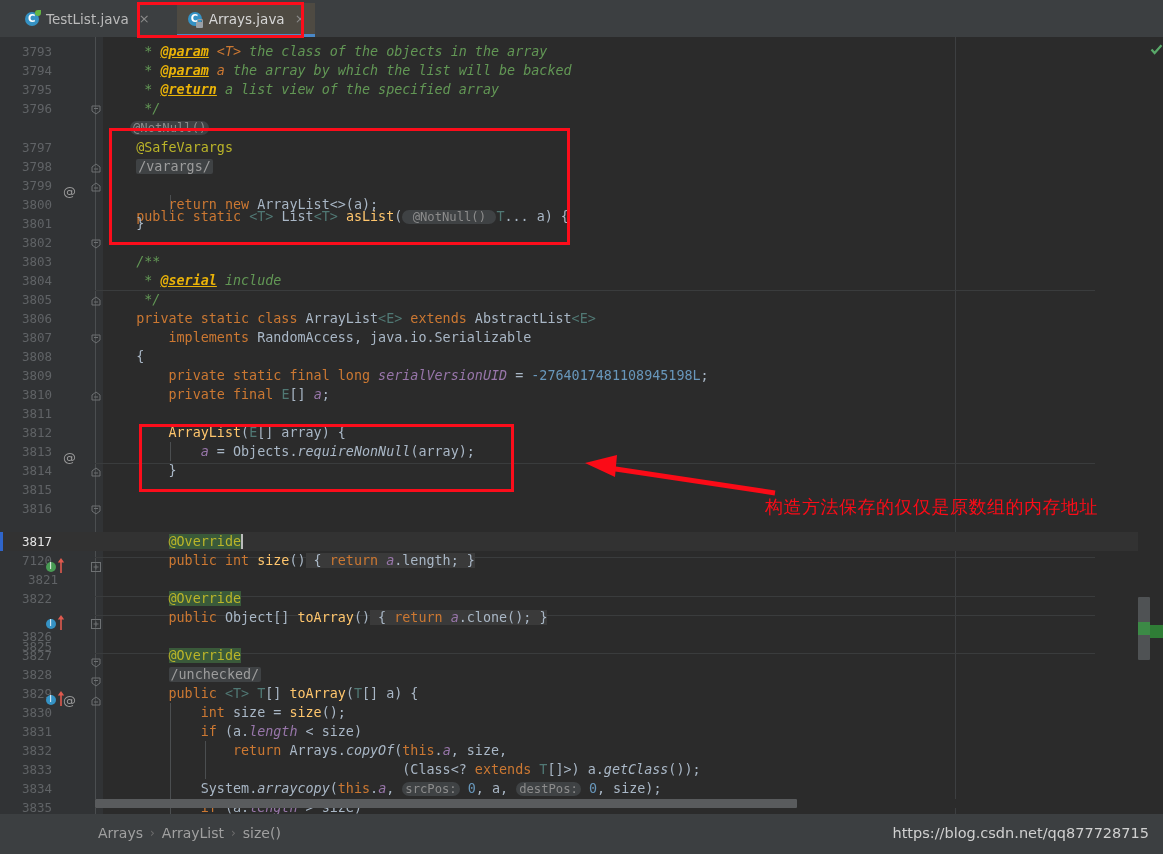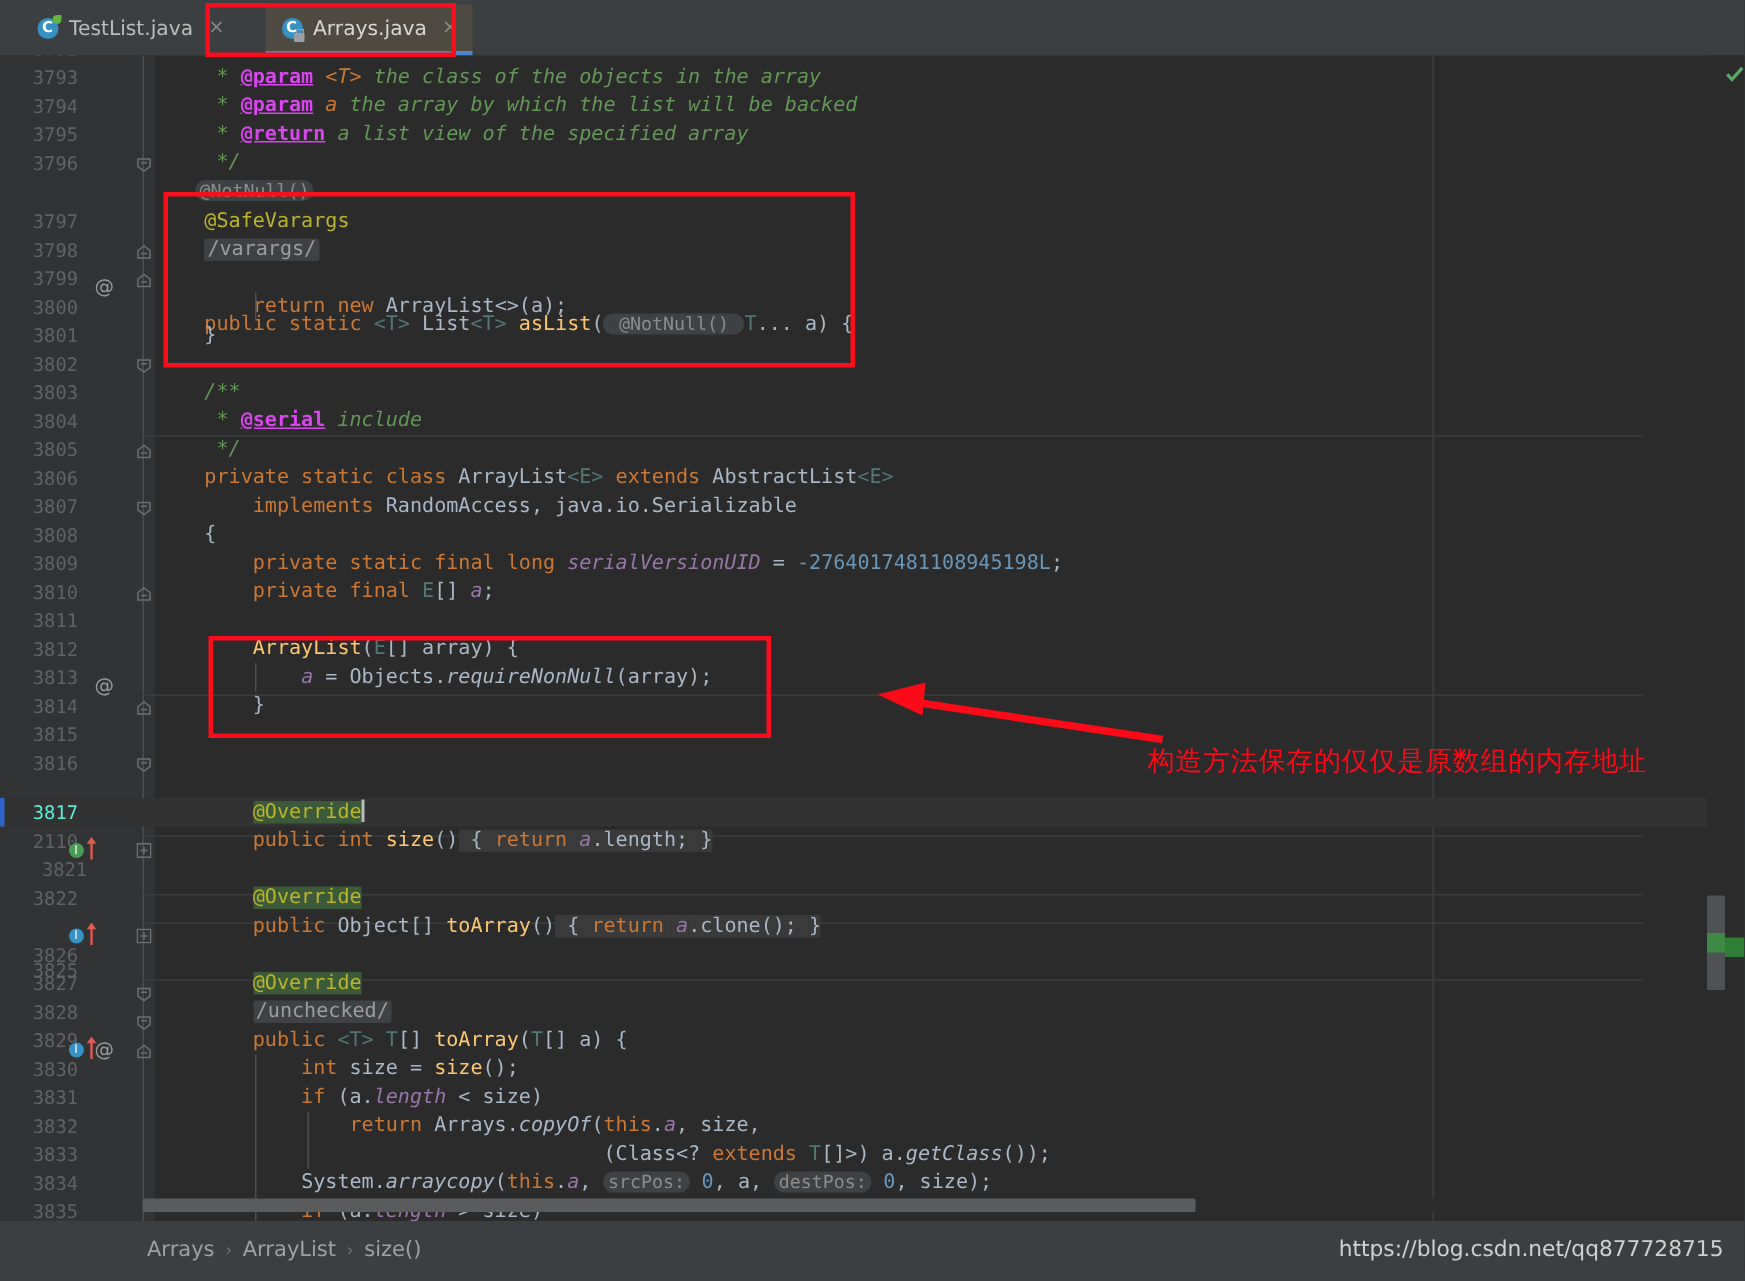--- a/index.html
+++ b/index.html
@@ -80,31 +80,31 @@
   }
   .gutter-sep {
     position: absolute; left: 103px; top: 0; width: 1px; height: 100%;
     background: #2b2b2b;
   }
   .lnum {
     position: absolute; left: 0; width: 52px; text-align: right;
     font-family: "DejaVu Sans Mono", monospace; font-size: 12.5px;
     color: #606366; line-height: 19.2px;
   }
-  .lnum.cur { color: #5eead4; }
+  .lnum.cur { color: #e5e5e5; }
   .code {
     position: absolute; left: 104px; white-space: pre;
     font-family: "DejaVu Sans Mono", monospace; font-size: 13.4px;
     line-height: 19.2px; color: #a9b7c6;
   }
 
   
   .kw   { color: #cc7832; }
   .cmt  { color: #629755; font-style: italic; }
-  .tag  { color: #d946ef; text-decoration: underline; font-weight: bold; }
+  .tag  { color: #eab308; font-style: italic; text-decoration: underline; font-weight: bold; }
   .tagv { color: #cc7832; font-style: italic; }
   .ann  { color: #bbb529; }
   .cls  { color: #a9b7c6; }
   .gen  { color: #507874; }
   .num  { color: #6897bb; }
   .fld  { color: #9876aa; font-style: italic; }
   .mth  { color: #ffc66d; }
   .mthi { color: #a9b7c6; font-style: italic; }
   .sfld { color: #9876aa; font-style: italic; }
   .plain{ color: #a9b7c6; }
@@ -290,21 +290,21 @@
       <div class="lnum" style="top:310px;">3808</div>
       <div class="lnum" style="top:329px;">3809</div>
       <div class="lnum" style="top:348px;">3810</div>
       <div class="lnum" style="top:367px;">3811</div>
       <div class="lnum" style="top:386px;">3812</div>
       <div class="lnum" style="top:405px;padding-left:21px;">3813</div>
       <div class="lnum" style="top:424px;">3814</div>
       <div class="lnum" style="top:443px;">3815</div>
       <div class="lnum" style="top:462px;">3816</div>
       <div class="lnum cur" style="top:495px;">3817</div>
-      <div class="lnum" style="top:514px;">2110</div>
+      <div class="lnum" style="top:514px;">7120</div>
       <div class="lnum" style="top:533px;padding-left:28px;">3821</div>
       <div class="lnum" style="top:552px;">3822</div>
       <div class="lnum" style="top:600px;">3825</div>
       <div class="lnum" style="top:590px;">3826</div>
       <div class="lnum" style="top:609px;">3827</div>
       <div class="lnum" style="top:628px;">3828</div>
       <div class="lnum" style="top:647px;">3829</div>
       <div class="lnum" style="top:666px;">3830</div>
       <div class="lnum" style="top:685px;">3831</div>
       <div class="lnum" style="top:704px;">3832</div>

